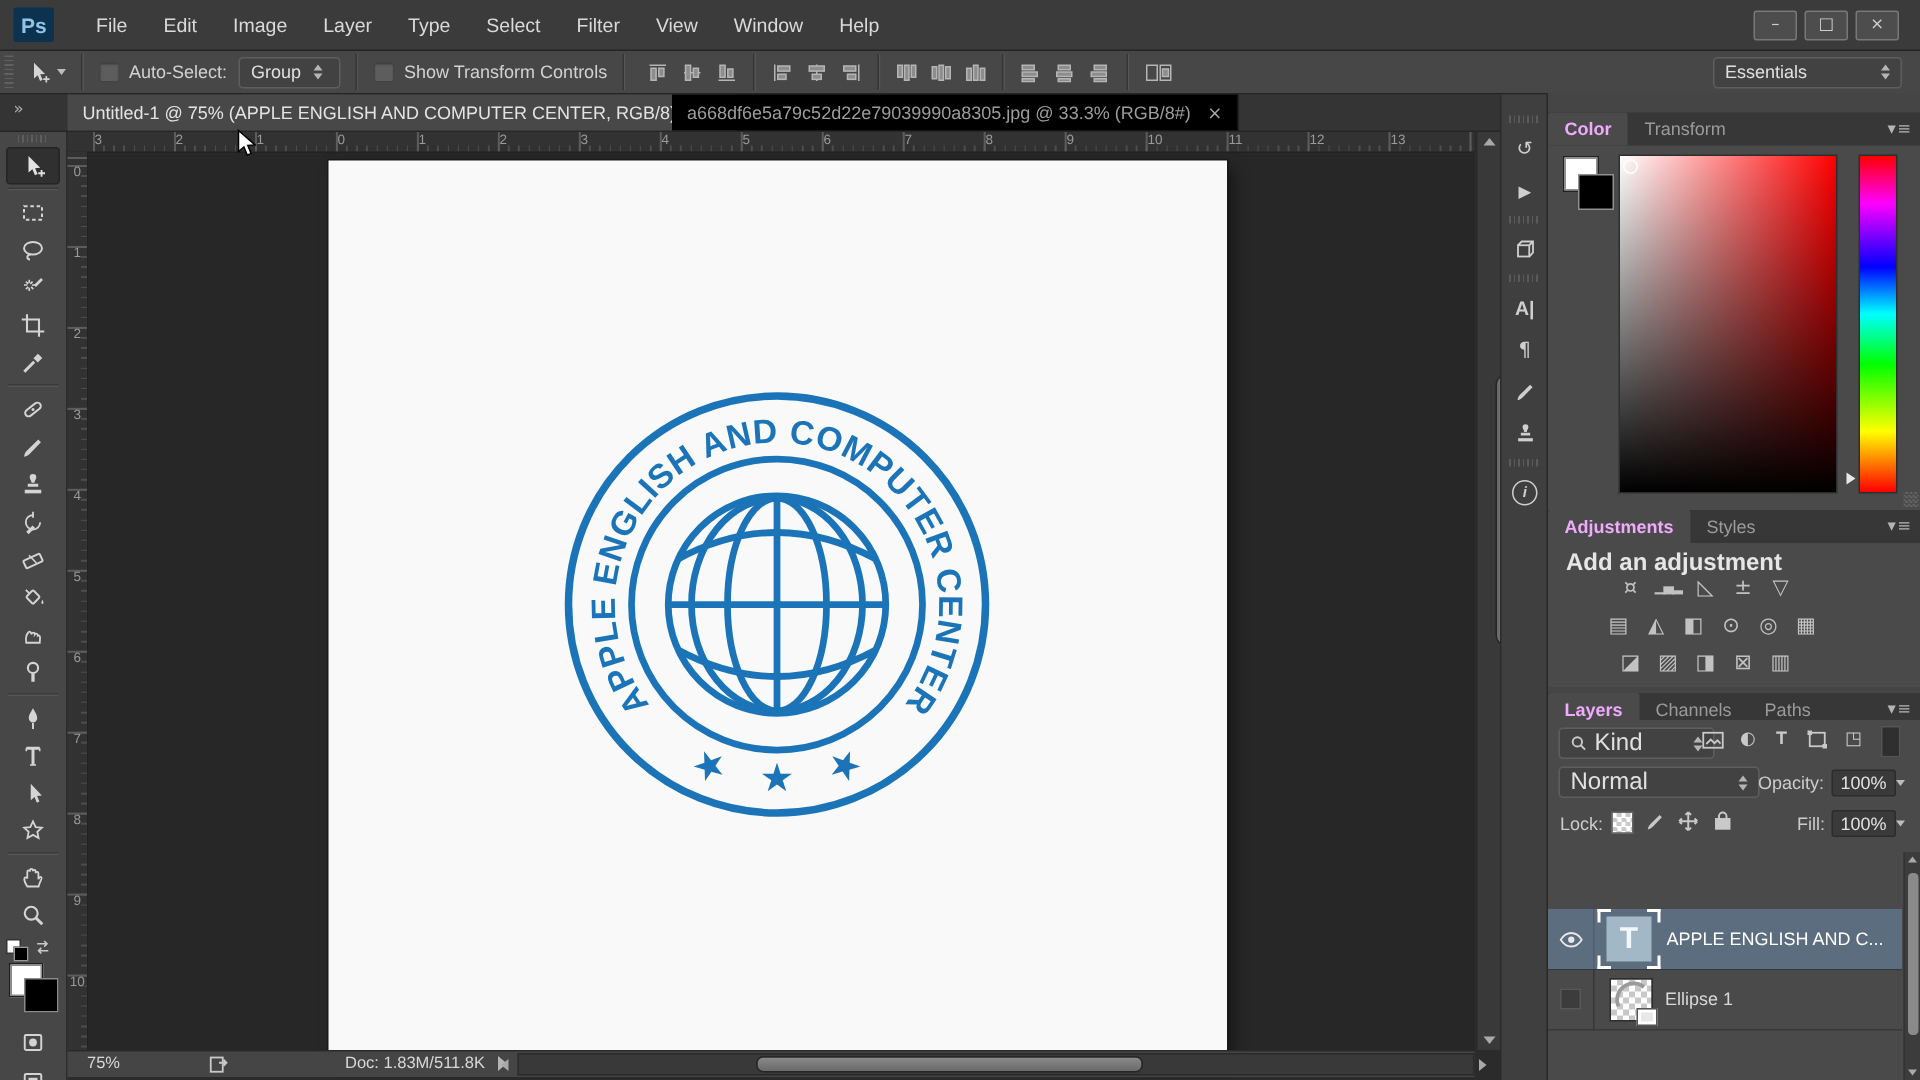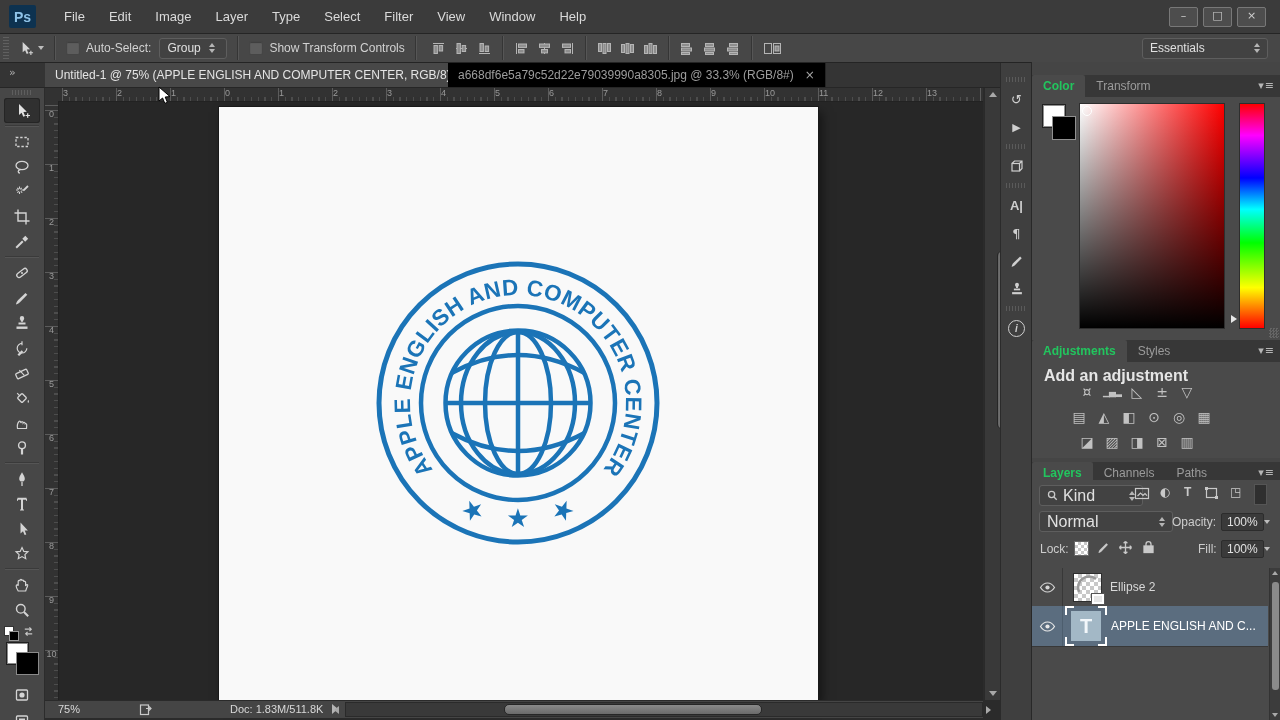--- a/index.html
+++ b/index.html
@@ -97,21 +97,21 @@
   .dock-grip{height:5px;margin:3px 5px;background:repeating-linear-gradient(to right,#5a5a5a 0 1px,transparent 1px 3px)}
   .dock-btn{width:31px;height:28px;display:flex;align-items:center;justify-content:center;color:#cfcfcf;font-size:13px}
   .collapse{position:absolute;right:5px;top:-18px;color:#b5b5b5;font-size:12px}
   .info-circ{width:15px;height:15px;border:1.5px solid #cfcfcf;border-radius:50%;font-size:10px;font-weight:bold;
              display:flex;align-items:center;justify-content:center;font-style:italic}
 
   
   .paneldock{position:absolute;left:1031px;top:62px;width:249px;height:658px;background:#454545;border-left:1px solid #282828}
   .ptabs{position:absolute;left:0;width:249px;height:22px;background:#373737;display:flex;border-bottom:1px solid #2d2d2d}
   .ptab{padding:0 11px;font-size:12px;line-height:22px;color:#9b9b9b}
-  .ptab.active{background:#4a4a4a;color:#22c55e;border-radius:2px 2px 0 0;font-weight:bold}
+  .ptab.active{background:#4a4a4a;color:#f0abfc;border-radius:2px 2px 0 0;font-weight:bold}
   .pmenu{position:absolute;right:6px;top:4px;color:#b5b5b5;font-size:11px;letter-spacing:1px}
   .pbody{position:absolute;left:0;width:249px;background:#4a4a4a}
 
   
   .sv{position:absolute;left:47px;top:6px;width:144px;height:224px;border:1px solid #2e2e2e;
       background:linear-gradient(to bottom,rgba(0,0,0,0),#000),linear-gradient(to right,#fff,#f00)}
   .sv .pick{position:absolute;left:2px;top:2px;width:8px;height:8px;border:1.5px solid #fff;border-radius:50%}
   .hue{position:absolute;left:207px;top:6px;width:24px;height:224px;border:1px solid #2e2e2e;
        background:linear-gradient(to bottom,#f00,#f0f 14%,#00f 33%,#0ff 47%,#0f0 62%,#ff0 82%,#f00)}
   .hue-mark{position:absolute;left:199px;top:218px;width:0;height:0;border-top:4px solid transparent;
@@ -697,53 +697,50 @@
     <span class="lsel" style="left:110px;top:60px">
         <svg class="i" width="13" height="14" viewBox="0 0 13 14" fill="none" stroke="#c9c9c9" stroke-width="1.3">
           <rect x="2" y="6" width="9" height="6.5" fill="#c9c9c9"></rect>
           <path d="M4 6V4.2a2.5 2.5 0 0 1 5 0V6"></path>
         </svg>
       </span>
     <span class="lsel" style="left:166px;top:62px">Fill:</span>
     <span class="lsel opq" style="left:189px;top:60px">100%</span>
     <span class="lsel caret" style="left:228px;top:67px"></span>
 
-    <div class="lrow" style="top:88px;height:38px">
-      <div class="eyecell">
-        <svg class="i" width="17" height="11" viewBox="0 0 17 11">
-            <path d="M1.5 5.5C3.5 2.3 5.8 1 8.5 1s5 1.3 7 4.5c-2 3.2-4.3 4.5-7 4.5s-5-1.3-7-4.5z" fill="none" stroke="#d5d5d5" stroke-width="1.2"></path>
-            <circle cx="8.5" cy="5.5" r="2.1" fill="#d5d5d5"></circle>
-          </svg>
-      </div>
-      <div class="thumb checker">
-        <svg class="i" width="27" height="27" viewBox="0 0 27 27" fill="none" stroke="#9a9a9a" stroke-width="2.5">
-            <path d="M22 5A11 11 0 0 0 5 18"></path>
-          </svg>
-        <div class="badge"></div>
-      </div>
-      <span class="lname">Ellipse 2</span>
-    </div>
 
     <div class="lrow sel" style="top:126px;height:40px">
       <div class="eyecell" style="border-color:#4d5e6e">
         <svg class="i" width="17" height="11" viewBox="0 0 17 11">
             <path d="M1.5 5.5C3.5 2.3 5.8 1 8.5 1s5 1.3 7 4.5c-2 3.2-4.3 4.5-7 4.5s-5-1.3-7-4.5z" fill="none" stroke="#e8e8e8" stroke-width="1.2"></path>
             <circle cx="8.5" cy="5.5" r="2.1" fill="#e8e8e8"></circle>
           </svg>
       </div>
       <div class="tthumb">
         <span class="corner" style="left:-6px;top:-5px;border-right:none;border-bottom:none"></span>
         <span class="corner" style="right:-6px;top:-5px;border-left:none;border-bottom:none"></span>
         <span class="corner" style="left:-6px;bottom:-5px;border-right:none;border-top:none"></span>
         <span class="corner" style="right:-6px;bottom:-5px;border-left:none;border-top:none"></span>
         <span>T</span>
       </div>
       <span class="lname">APPLE ENGLISH AND C...</span>
     </div>
 
+    <div class="lrow" style="top:166px;height:40px">
+      <div class="eyecell">
+        <span style="width:12px;height:12px;background:#3c3c3c;border:1px solid #585858;display:block"></span>
+      </div>
+      <div class="thumb checker">
+        <svg class="i" width="27" height="27" viewBox="0 0 27 27" fill="none" stroke="#9a9a9a" stroke-width="2.5">
+            <path d="M22 5A11 11 0 0 0 5 18"></path>
+          </svg>
+        <div class="badge"></div>
+      </div>
+      <span class="lname">Ellipse 1</span>
+    </div>
 
 
     <div class="lscroll" style="top:88px;height:152px">
       <div class="arr up" style="left:2px;top:3px;border-left-width:3.5px;border-right-width:3.5px;border-bottom-width:4.5px"></div>
       <div class="thumb2" style="top:14px;height:108px"></div>
       <div class="arr down" style="left:2px;bottom:3px;border-left-width:3.5px;border-right-width:3.5px;border-top-width:4.5px"></div>
     </div>
 
   </div>
 </div>

